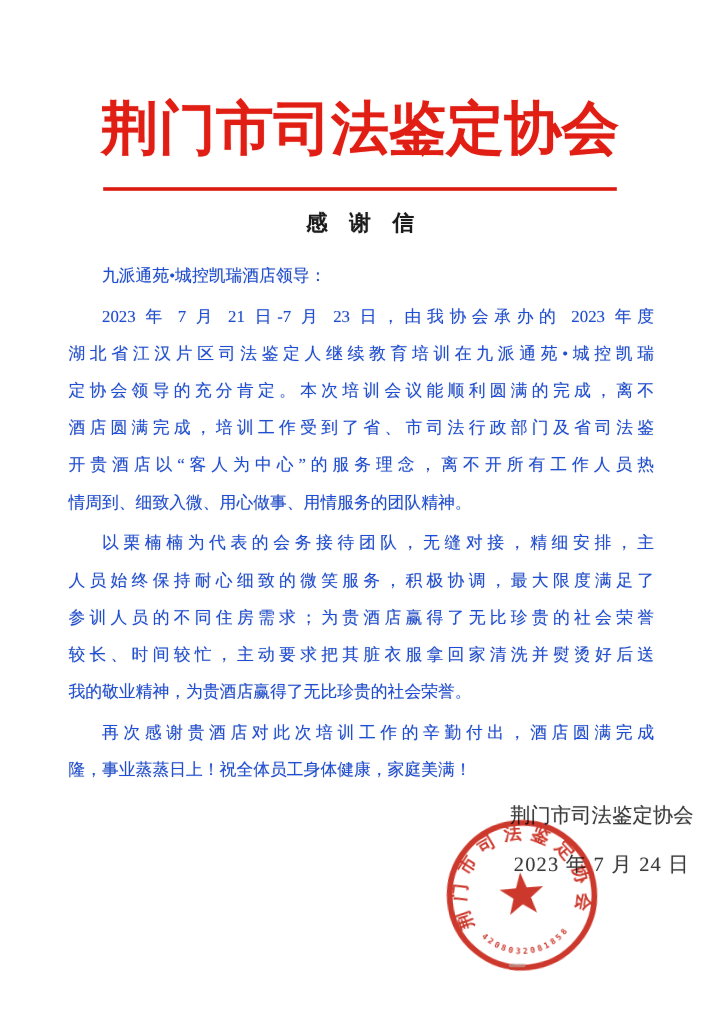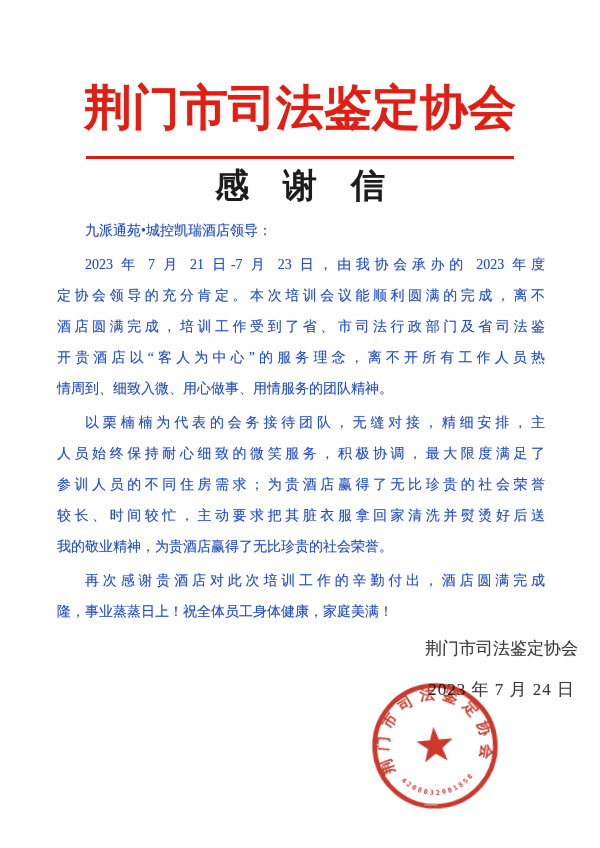--- a/index.html
+++ b/index.html
@@ -25,21 +25,21 @@
   .rule{
     width:428px;height:3px;
     background:#dc1b10;
     margin:20px auto 0 auto;
   }
 
   
   .title{
     margin-top:10px;
     text-align:center;
-    font-size:34px;line-height:34px;
+    font-size:18px;line-height:34px;
     font-weight:bold;
     color:#1c1c1c;
     text-shadow:0 0 1px rgba(60,60,60,.35);
   }
 
   
   .body{
     margin:12px 55px 0 57px;
     width:488px;
     font-size:14px;
@@ -94,20 +94,21 @@
   <div class="rule"></div>
 
   <div class="title">感　谢　信</div>
 
   <div class="body">
 
     <div class="line indent end">九派通苑•城控凯瑞酒店领导：</div>
 
     <div class="para">
       <div class="line indent">2023 年 7 月 21 日-7 月 23 日，由我协会承办的 2023 年度</div>
+      <div class="line">湖北省江汉片区司法鉴定人继续教育培训在九派通苑•城控凯瑞</div>
       <div class="line">定协会领导的充分肯定。本次培训会议能顺利圆满的完成，离不</div>
       <div class="line">酒店圆满完成，培训工作受到了省、市司法行政部门及省司法鉴</div>
       <div class="line">开贵酒店以“客人为中心”的服务理念，离不开所有工作人员热</div>
       <div class="line end">情周到、细致入微、用心做事、用情服务的团队精神。</div>
     </div>
 
     <div class="para">
       <div class="line indent">以栗楠楠为代表的会务接待团队，无缝对接，精细安排，主</div>
       <div class="line">人员始终保持耐心细致的微笑服务，积极协调，最大限度满足了</div>
       <div class="line">参训人员的不同住房需求；为贵酒店赢得了无比珍贵的社会荣誉</div>

